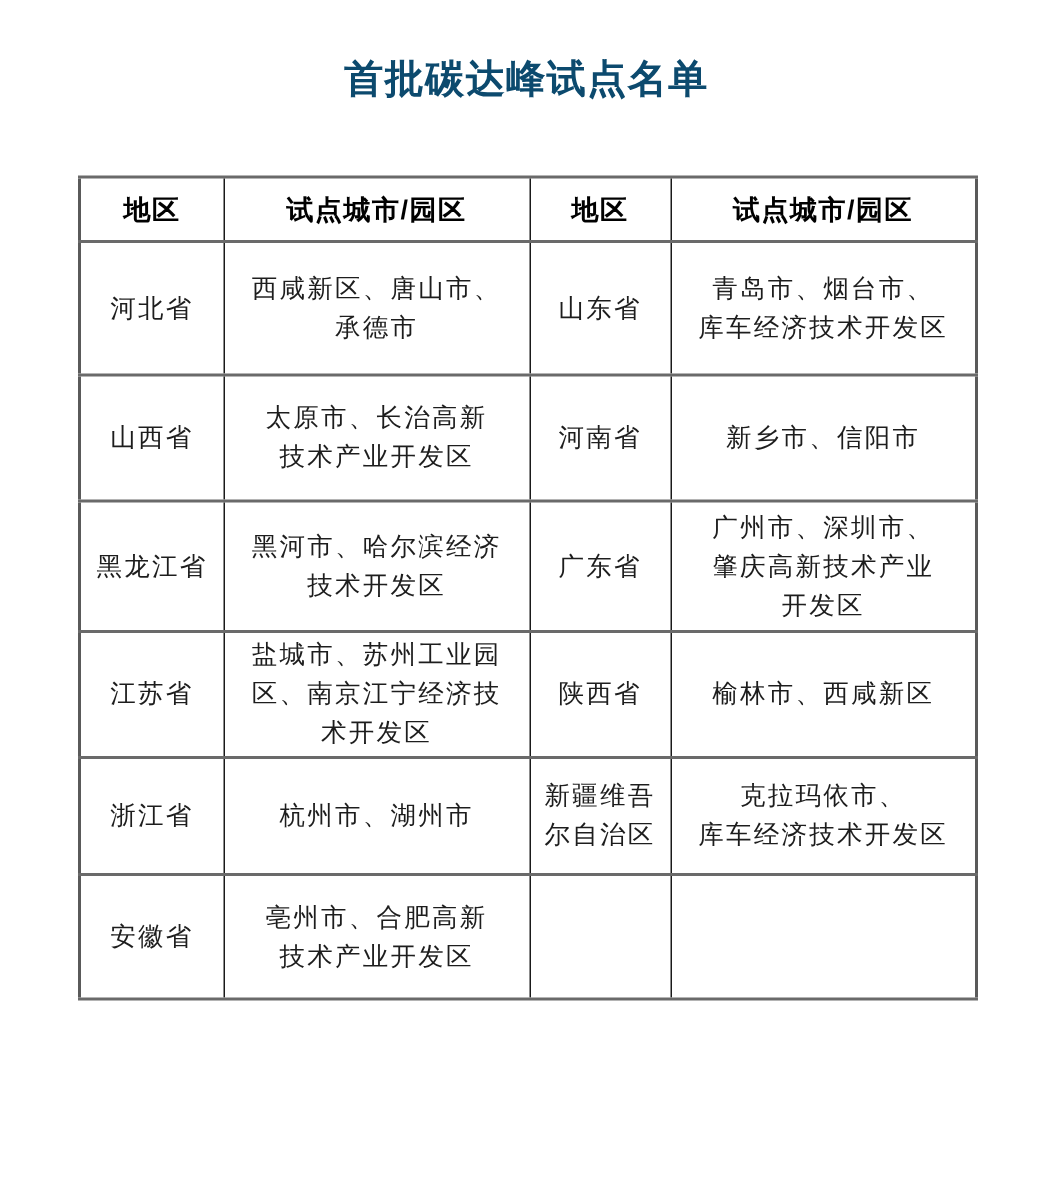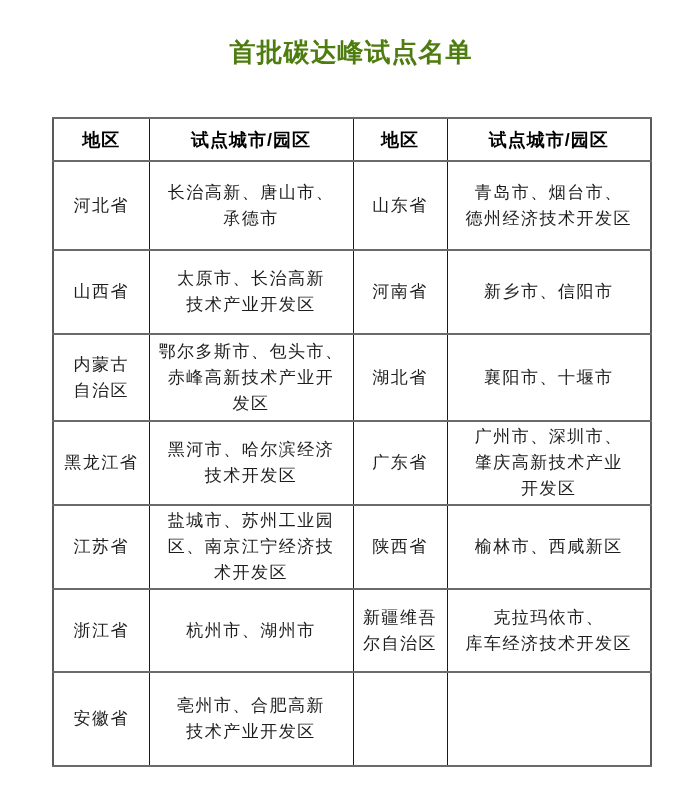--- a/index.html
+++ b/index.html
@@ -16,21 +16,21 @@
   }
   .title {
     margin: 34px 0 0 52px;
     width: 598px;
     text-align: center;
     font-family: "Liberation Sans", "DejaVu Sans", sans-serif;
     font-weight: bold;
     font-size: 26px;
     line-height: 36px;
     letter-spacing: 1px;
-    color: #4d7c0f;
+    color: #0c4a6e;
   }
   table.pilot-table {
     margin: 47px 0 0 52px;
     border-collapse: collapse;
     table-layout: fixed;
     width: 598px;
     border: 2px solid #5a5a5a;
   }
   th, td {
     border-left: 1px solid #1a1a1a;
@@ -84,41 +84,32 @@
       <tr>
         <th>地区</th>
         <th>试点城市/园区</th>
         <th>地区</th>
         <th>试点城市/园区</th>
       </tr>
     </thead>
     <tbody>
       <tr>
         <td>河北省</td>
-        <td>长治高新、唐山市、
+        <td>西咸新区、唐山市、
 承德市</td>
         <td>山东省</td>
         <td>青岛市、烟台市、
-德州经济技术开发区</td>
+库车经济技术开发区</td>
       </tr>
       <tr>
         <td>山西省</td>
         <td>太原市、长治高新
 技术产业开发区</td>
         <td>河南省</td>
         <td>新乡市、信阳市</td>
-      </tr>
-      <tr>
-        <td>内蒙古
-自治区</td>
-        <td>鄂尔多斯市、包头市、
-赤峰高新技术产业开
-发区</td>
-        <td>湖北省</td>
-        <td>襄阳市、十堰市</td>
       </tr>
       <tr>
         <td>黑龙江省</td>
         <td>黑河市、哈尔滨经济
 技术开发区</td>
         <td>广东省</td>
         <td>广州市、深圳市、
 肇庆高新技术产业
 开发区</td>
       </tr>

